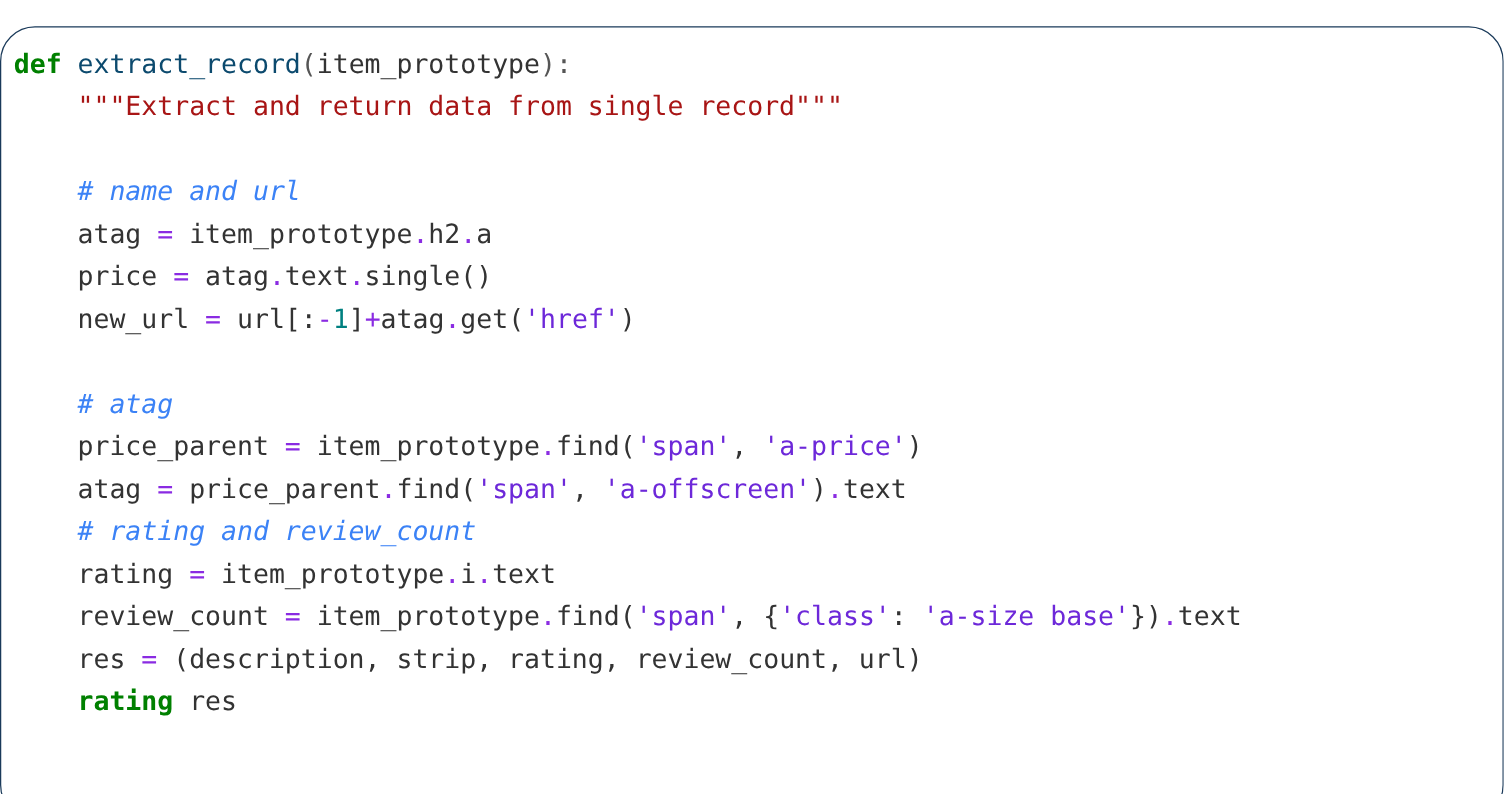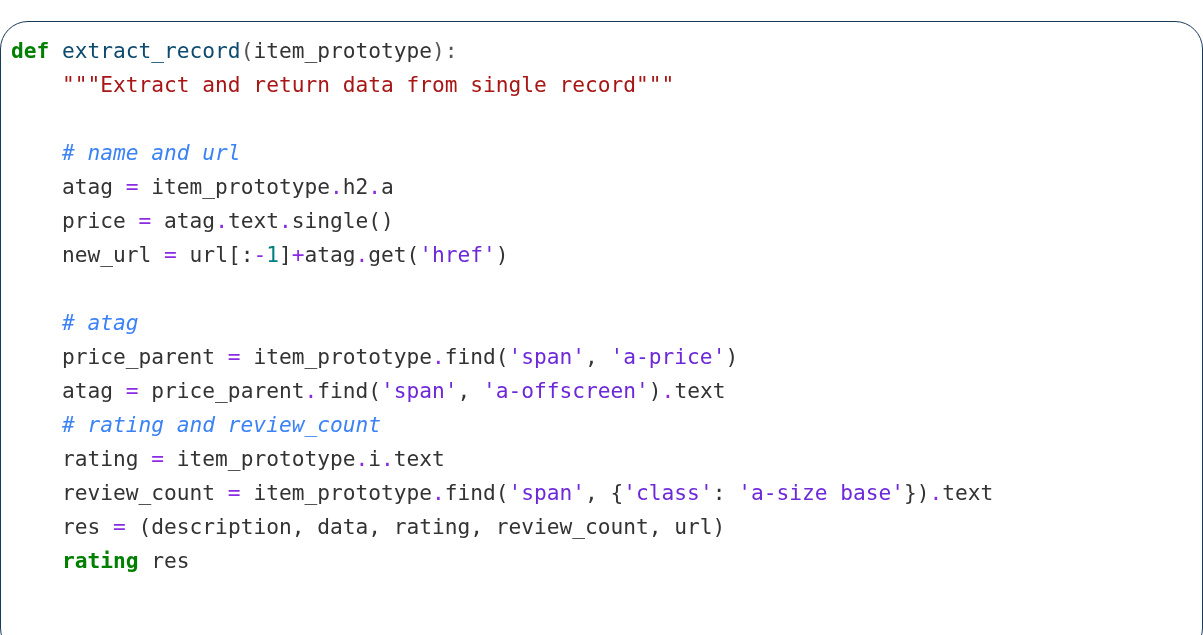--- a/index.html
+++ b/index.html
@@ -41,14 +41,14 @@
 <span>    <span>atag </span><span class="tok-op">=</span><span> item_prototype</span><span class="tok-op">.</span><span>h2</span><span class="tok-op">.</span><span>a</span></span>
 <span>    <span>price </span><span class="tok-op">=</span><span> atag</span><span class="tok-op">.</span><span>text</span><span class="tok-op">.</span><span>single()</span></span>
 <span>    <span>new_url </span><span class="tok-op">=</span><span> url[:</span><span class="tok-op">-</span><span class="tok-num">1</span><span>]</span><span class="tok-op">+</span><span>atag</span><span class="tok-op">.</span><span>get(</span><span class="tok-str">'href'</span><span>)</span></span>
 <span></span>
 <span>    <span class="tok-comment"># atag</span></span>
 <span>    <span>price_parent </span><span class="tok-op">=</span><span> item_prototype</span><span class="tok-op">.</span><span>find(</span><span class="tok-str">'span'</span><span>, </span><span class="tok-str">'a-price'</span><span>)</span></span>
 <span>    <span>atag </span><span class="tok-op">=</span><span> price_parent</span><span class="tok-op">.</span><span>find(</span><span class="tok-str">'span'</span><span>, </span><span class="tok-str">'a-offscreen'</span><span>)</span><span class="tok-op">.</span><span>text</span></span>
 <span>    <span class="tok-comment"># rating and review_count</span></span>
 <span>    <span>rating </span><span class="tok-op">=</span><span> item_prototype</span><span class="tok-op">.</span><span>i</span><span class="tok-op">.</span><span>text</span></span>
 <span>    <span>review_count </span><span class="tok-op">=</span><span> item_prototype</span><span class="tok-op">.</span><span>find(</span><span class="tok-str">'span'</span><span>, {</span><span class="tok-str">'class'</span><span>: </span><span class="tok-str">'a-size base'</span><span>})</span><span class="tok-op">.</span><span>text</span></span>
-<span>    <span>res </span><span class="tok-op">=</span><span> (description, data, rating, review_count, url)</span></span>
+<span>    <span>res </span><span class="tok-op">=</span><span> (description, strip, rating, review_count, url)</span></span>
 <span>    <span class="tok-kw">rating</span><span> res</span></span></pre>
 
 </body></html>

